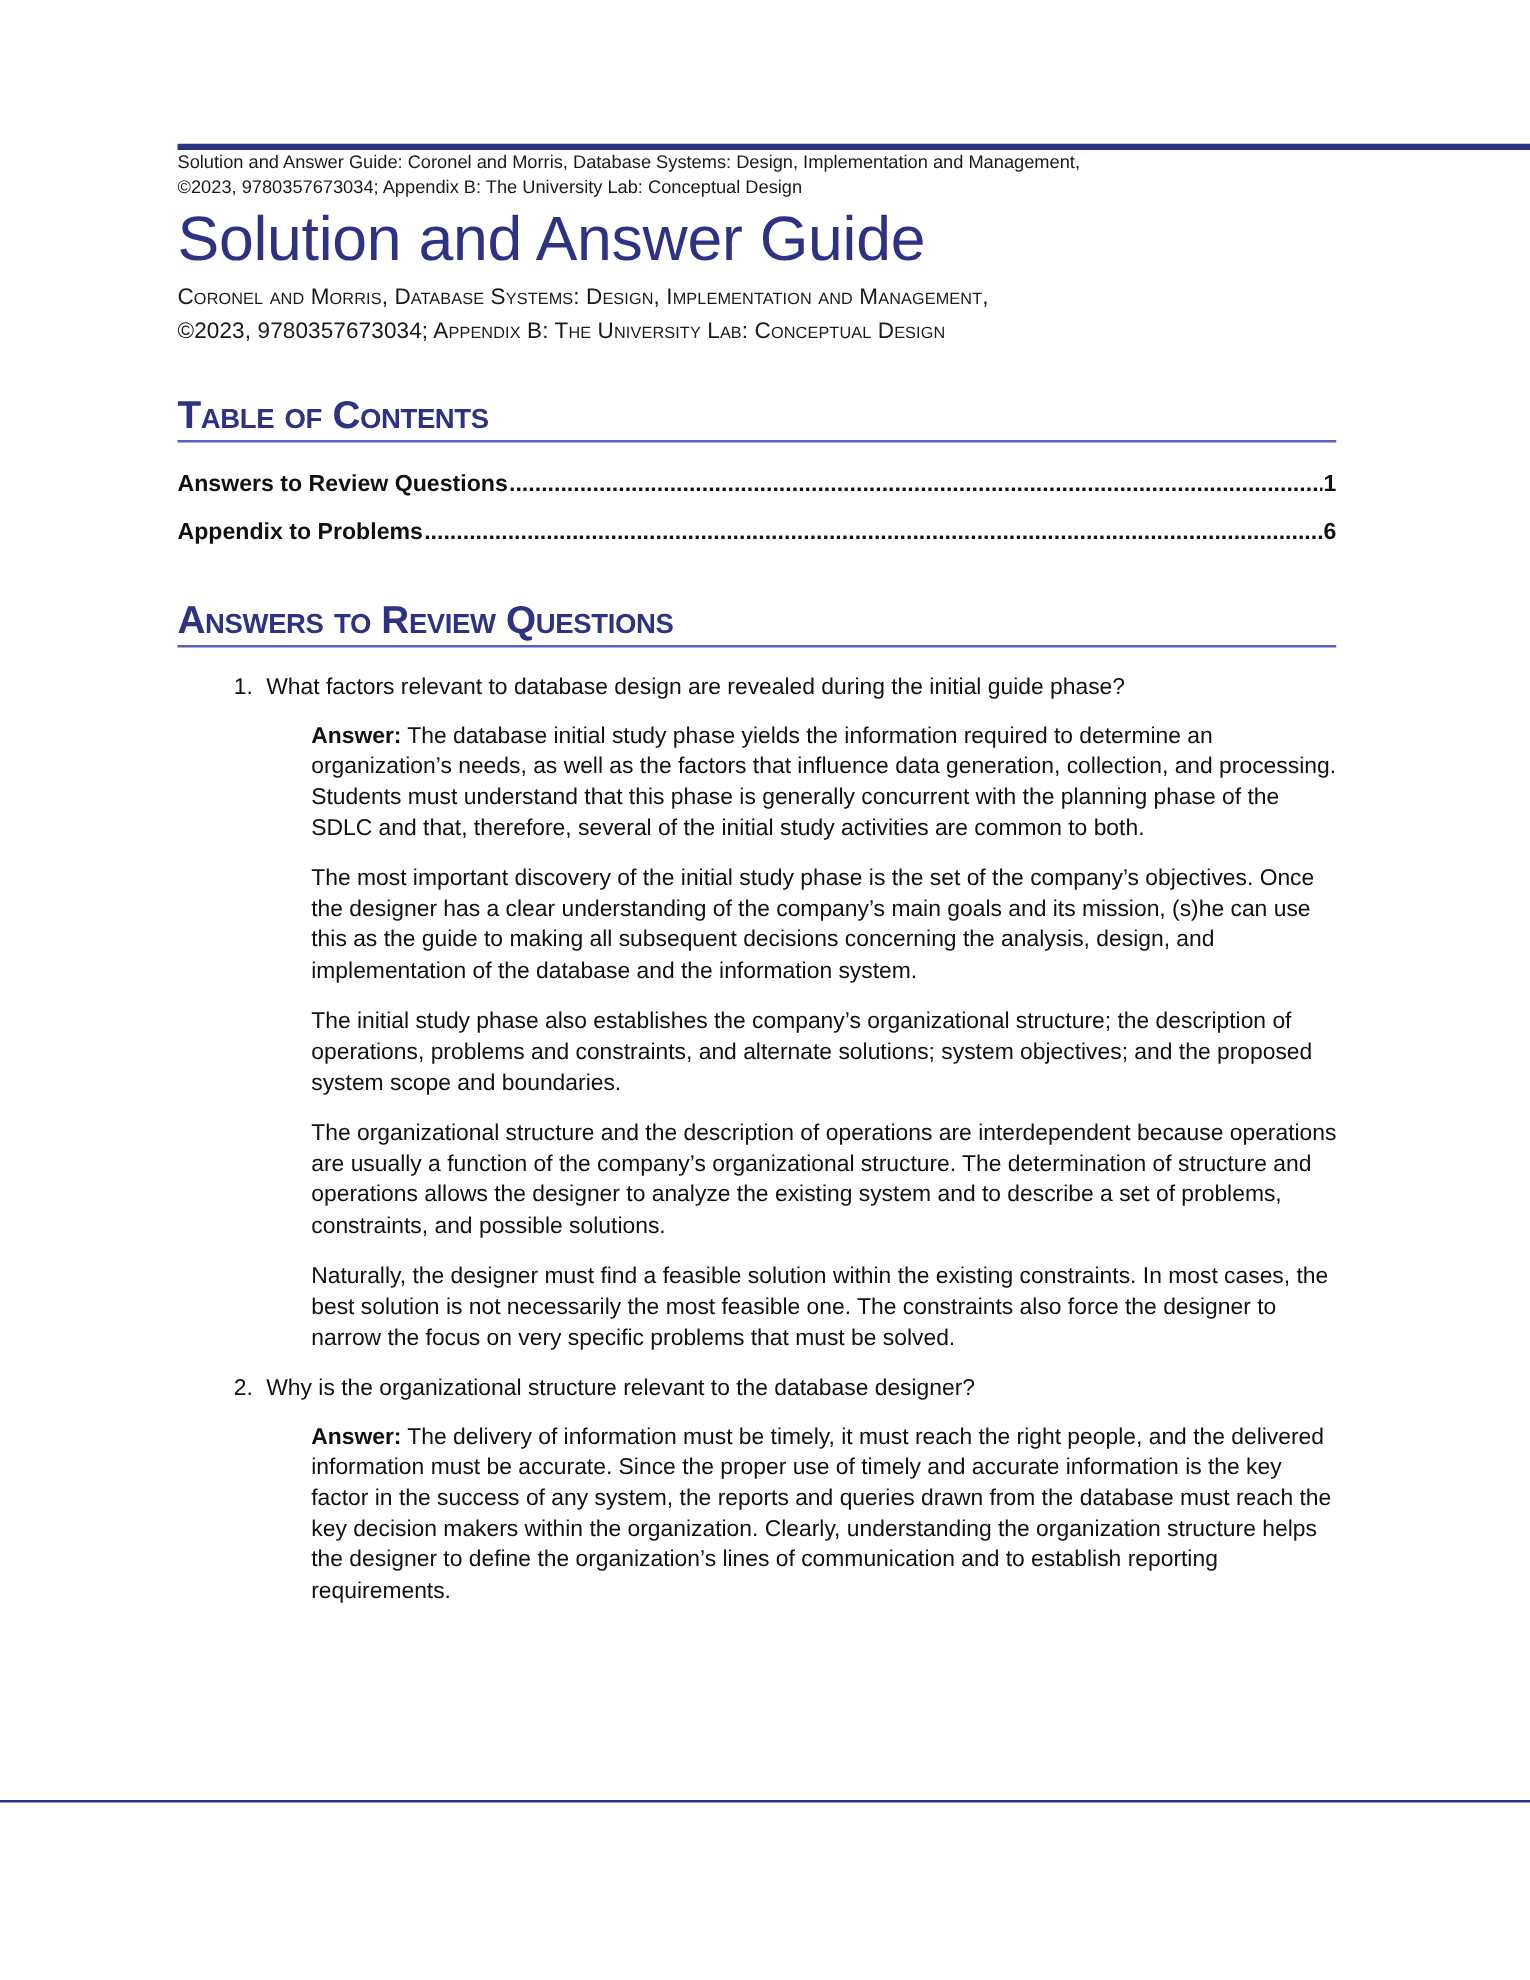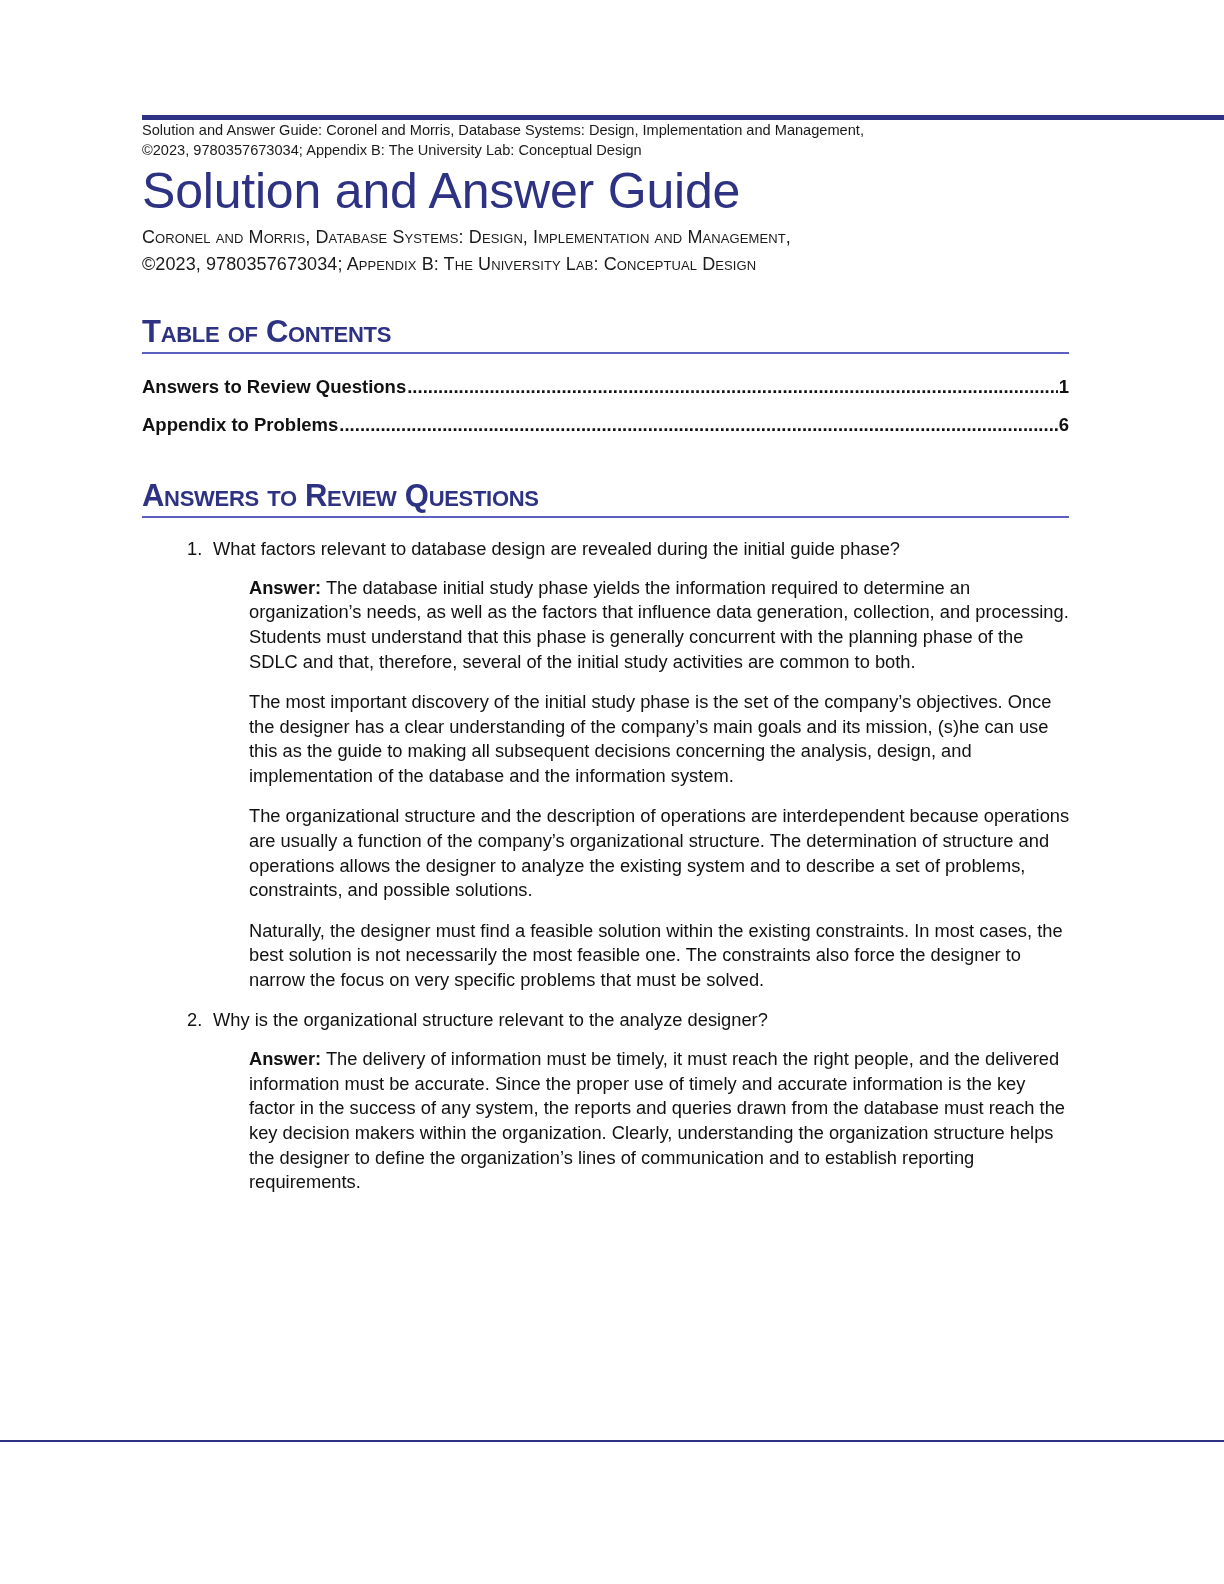--- a/index.html
+++ b/index.html
@@ -57,26 +57,27 @@
 <h2 class="sec-heading review-heading">Answers to Review Questions</h2>
 
 <div class="content">
   <div class="question">
     <div class="q-num"><span>1.</span></div>
     <div class="q-text">What factors relevant to database design are revealed during the initial guide phase?</div>
   </div>
   <div class="answer-block">
     <p class="para"><b>Answer:</b><span> The database initial study phase yields the information required to determine an organization’s needs, as well as the factors that influence data generation, collection, and processing. Students must understand that this phase is generally concurrent with the planning phase of the SDLC and that, therefore, several of the initial study activities are common to both.</span></p>
     <p class="para">The most important discovery of the initial study phase is the set of the company’s objectives. Once the designer has a clear understanding of the company’s main goals and its mission, (s)he can use this as the guide to making all subsequent decisions concerning the analysis, design, and implementation of the database and the information system.</p>
+    <p class="para">The initial study phase also establishes the company’s organizational structure; the description of operations, problems and constraints, and alternate solutions; system objectives; and the proposed system scope and boundaries.</p>
     <p class="para">The organizational structure and the description of operations are interdependent because operations are usually a function of the company’s organizational structure. The determination of structure and operations allows the designer to analyze the existing system and to describe a set of problems, constraints, and possible solutions.</p>
     <p class="para">Naturally, the designer must find a feasible solution within the existing constraints. In most cases, the best solution is not necessarily the most feasible one. The constraints also force the designer to narrow the focus on very specific problems that must be solved.</p>
   </div>
 
   <div class="question">
     <div class="q-num"><span>2.</span></div>
-    <div class="q-text">Why is the organizational structure relevant to the analyze designer?</div>
+    <div class="q-text">Why is the organizational structure relevant to the database designer?</div>
   </div>
   <div class="answer-block">
     <p class="para"><b>Answer:</b><span> The delivery of information must be timely, it must reach the right people, and the delivered information must be accurate. Since the proper use of timely and accurate information is the key factor in the success of any system, the reports and queries drawn from the database must reach the key decision makers within the organization. Clearly, understanding the organization structure helps the designer to define the organization’s lines of communication and to establish reporting requirements.</span></p>
   </div>
 </div>
 
 <div class="footer-rule"></div>
 
 </body></html>

